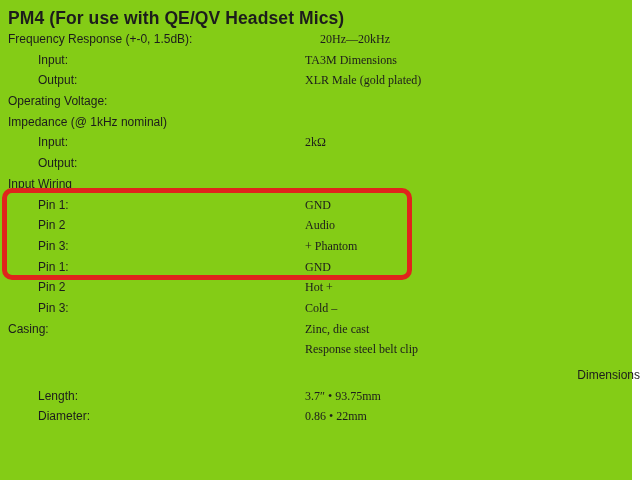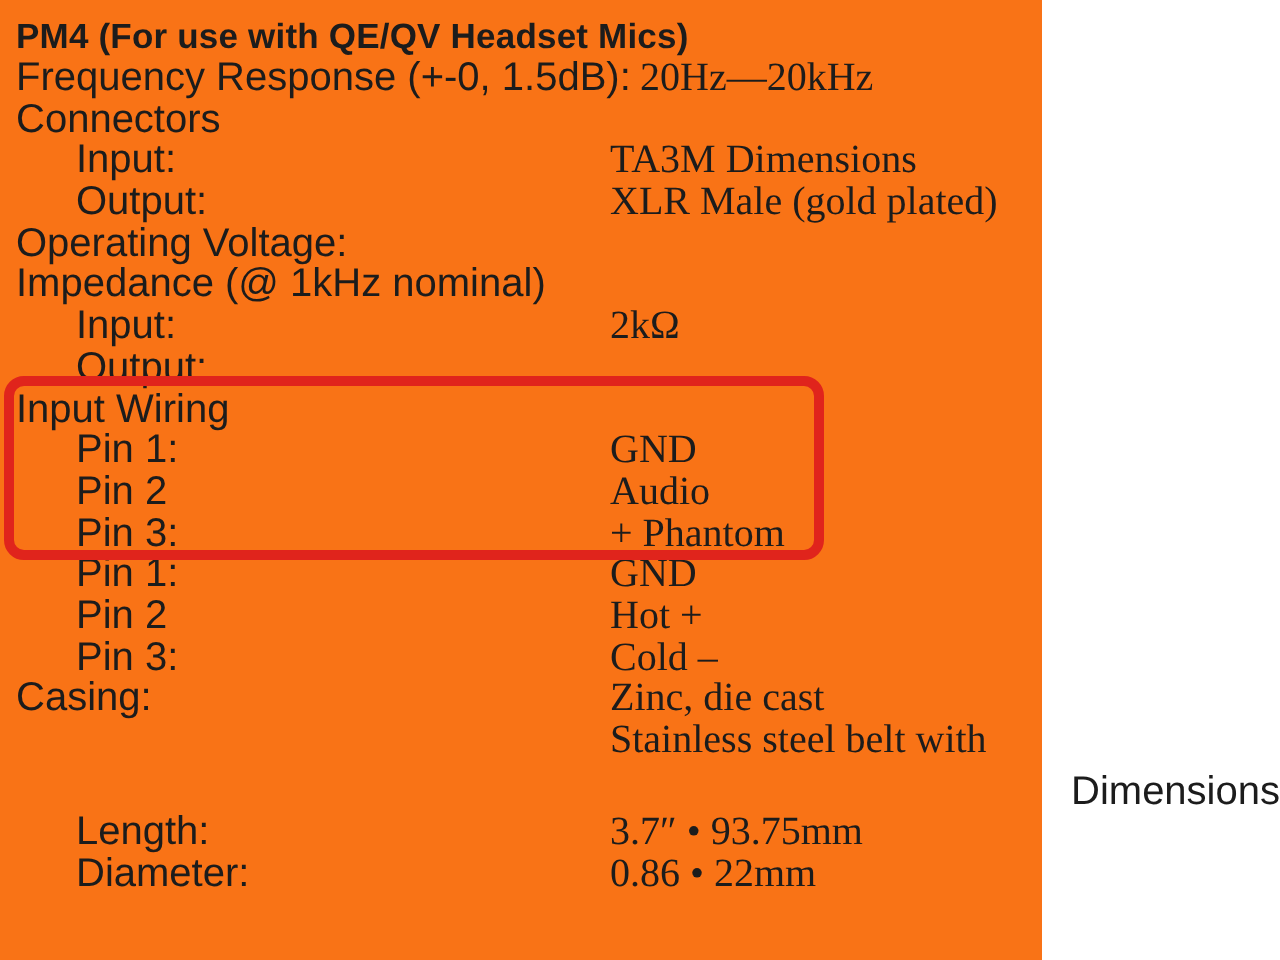--- a/index.html
+++ b/index.html
@@ -5,40 +5,40 @@
   html, body { margin: 0; padding: 0; }
   body {
     width: 640px; height: 480px;
     background: #ffffff;
     font-family: "Liberation Sans", "DejaVu Sans", sans-serif;
     color: #1c1c1c;
     overflow: hidden;
   }
   .page {
     position: relative;
-    width: 521px; height: 480px;
-    background: #f97316;
+    width: 632px; height: 480px;
+    background: #84cc16;
   }
   .title {
     position: absolute;
     left: 8px; top: 8px;
     font-size: 17.5px;
     font-weight: bold;
     white-space: nowrap;
     letter-spacing: 0.1px;
   }
   .rows {
     position: absolute;
     left: 8px; top: 29px;
     width: 632px;
   }
   .row {
     position: relative;
     height: 20.7px;
-    font-size: 20px;
+    font-size: 12px;
     line-height: 20.7px;
     white-space: nowrap;
   }
   .row.gap-before { margin-top: 5px; text-align: right; }
   .label { display: inline-block; }
   .label.indent { padding-left: 30px; }
   .value {
     position: absolute;
     left: 297px; top: 0;
     line-height: 20.7px;
@@ -58,36 +58,35 @@
 </style>
 </head>
 <body>
 
 <div class="page">
 
   <div class="title">PM4 (For use with QE/QV Headset Mics)</div>
 
   <div class="rows">
       <div class="row"><span class="label">Frequency Response (+-0, 1.5dB):</span><span class="value freq-offset">20Hz—20kHz</span></div>
-      <div class="row"><span class="label">Connectors</span></div>
       <div class="row"><span class="label indent">Input:</span><span class="value">TA3M Dimensions</span></div>
       <div class="row"><span class="label indent">Output:</span><span class="value">XLR Male (gold plated)</span></div>
       <div class="row"><span class="label">Operating Voltage:</span></div>
       <div class="row"><span class="label">Impedance (@ 1kHz nominal)</span></div>
       <div class="row"><span class="label indent">Input:</span><span class="value">2kΩ</span></div>
       <div class="row"><span class="label indent">Output:</span></div>
       <div class="row"><span class="label">Input Wiring</span></div>
       <div class="row"><span class="label indent">Pin 1:</span><span class="value">GND</span></div>
       <div class="row"><span class="label indent">Pin 2</span><span class="value">Audio</span></div>
       <div class="row"><span class="label indent">Pin 3:</span><span class="value">+ Phantom</span></div>
       <div class="row"><span class="label indent">Pin 1:</span><span class="value">GND</span></div>
       <div class="row"><span class="label indent">Pin 2</span><span class="value">Hot +</span></div>
       <div class="row"><span class="label indent">Pin 3:</span><span class="value">Cold –</span></div>
       <div class="row"><span class="label">Casing:</span><span class="value">Zinc, die cast</span></div>
-      <div class="row"><span class="label"></span><span class="value">Stainless steel belt with</span></div>
+      <div class="row"><span class="label"></span><span class="value">Response steel belt clip</span></div>
       <div class="row gap-before"><span class="label">Dimensions</span></div>
       <div class="row"><span class="label indent">Length:</span><span class="value">3.7″ • 93.75mm</span></div>
       <div class="row"><span class="label indent">Diameter:</span><span class="value">0.86 • 22mm</span></div>
     </div>
 
   <div class="highlight-box" style="border-color: rgb(224, 36, 28);"></div>
 
 </div>
 
 </body></html>

